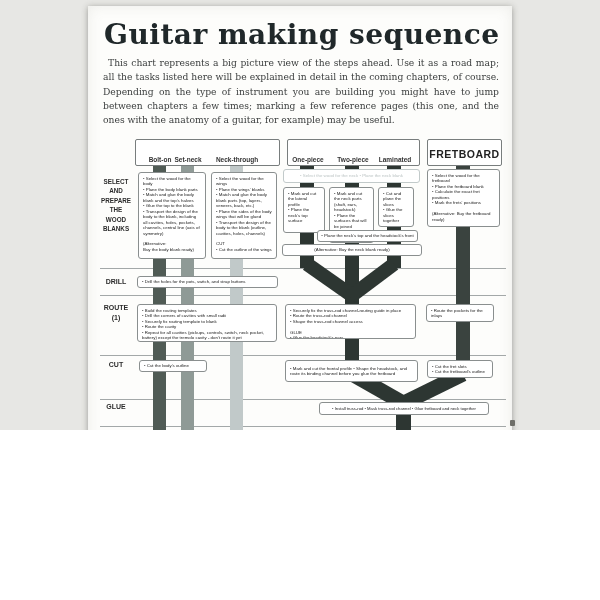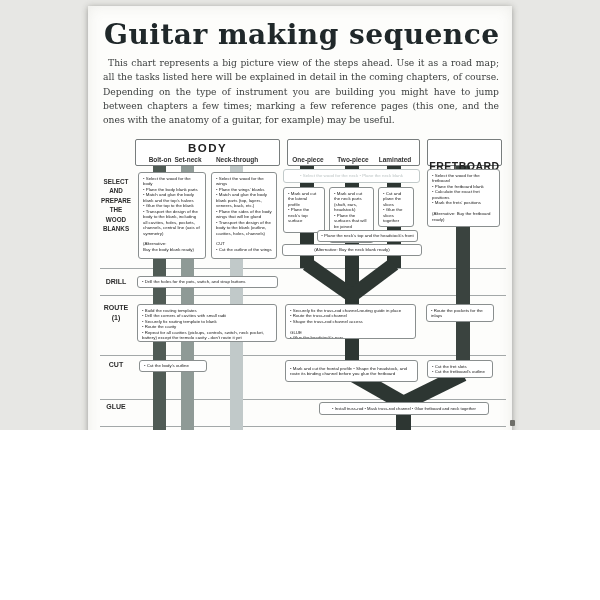--- a/index.html
+++ b/index.html
@@ -6,21 +6,21 @@
   .screen{position:relative;width:600px;height:430px;background:#e7e7e4;overflow:hidden;
           font-family:"Liberation Sans",sans-serif;}
   .page{position:absolute;left:88px;top:6px;width:424px;height:586px;background:#fdfdfb;
         box-shadow:0 1px 6px rgba(60,60,50,.45), inset 0 0 14px rgba(120,120,110,.12);z-index:0;}
   .title{position:absolute;left:104px;top:18px;width:400px;z-index:3;
          font:bold 28px "DejaVu Serif",serif;color:#20282a;letter-spacing:.5px;}
   .intro{position:absolute;left:103px;top:56px;width:396px;z-index:3;text-align:justify;
          font:9.2px "DejaVu Serif",serif;color:#3b3e3e;line-height:1.55;text-indent:5px;}
   .hbox{position:absolute;background:#fff;border:1px solid #787d7d;border-radius:2px;z-index:3;box-sizing:border-box;}
   .htitle{text-align:center;font-weight:bold;font-size:11.5px;letter-spacing:1.5px;color:#222;margin-top:2px;}
-  .htitle.mid{margin-top:20px;}
+  .htitle.mid{margin-top:8px;}
   .hsub{position:absolute;bottom:2px;text-align:center;font-weight:bold;font-size:6.5px;color:#333;}
   .rowlabel{position:absolute;left:94px;width:44px;z-index:3;text-align:center;
             font-weight:bold;font-size:7px;color:#2c2c2c;white-space:pre-line;line-height:1.45;}
   .rowlabel.small{font-size:6.3px;line-height:1.5;}
   .gridline{position:absolute;left:100px;width:406px;height:1px;background:#a3a8a8;z-index:1;}
   .bar{position:absolute;z-index:2;}
   .tbox{position:absolute;background:#fff;border:1px solid #8a8f8f;border-radius:3px;z-index:3;
         box-sizing:border-box;padding:3px 4px;font-size:4.4px;line-height:1.24;color:#212121;
         white-space:pre-line;overflow:hidden;}
   .tbox.one{display:flex;align-items:center;justify-content:center;text-align:center;
@@ -38,21 +38,20 @@
 </head>
 <body>
 
 <div class="screen">
   <div class="page"></div>
 
   <div class="title">Guitar making sequence</div>
   <div class="intro">This chart represents a big picture view of the steps ahead. Use it as a road map; all the tasks listed here will be explained in detail in the coming chapters, of course. Depending on the type of instrument you are building you might have to jump between chapters a few times; marking a few reference pages (this one, and the ones with the anatomy of a guitar, for example) may be useful.</div>
 
   <div class="hbox" style="left:135px;top:139px;width:145px;height:27px;">
-    <div class="htitle">BODY</div>
     <div class="hsub" style="left:6px;width:36px;">Bolt-on</div>
     <div class="hsub" style="left:34px;width:36px;">Set-neck</div>
     <div class="hsub" style="left:72px;width:58px;">Neck-through</div>
   </div>
   <div class="hbox" style="left:287px;top:139px;width:133px;height:27px;">
     <div class="hsub" style="left:0px;width:40px;">One-piece</div>
     <div class="hsub" style="left:45px;width:40px;">Two-piece</div>
     <div class="hsub" style="left:87px;width:40px;">Laminated</div>
   </div>
   <div class="hbox" style="left:427px;top:139px;width:75px;height:27px;">

